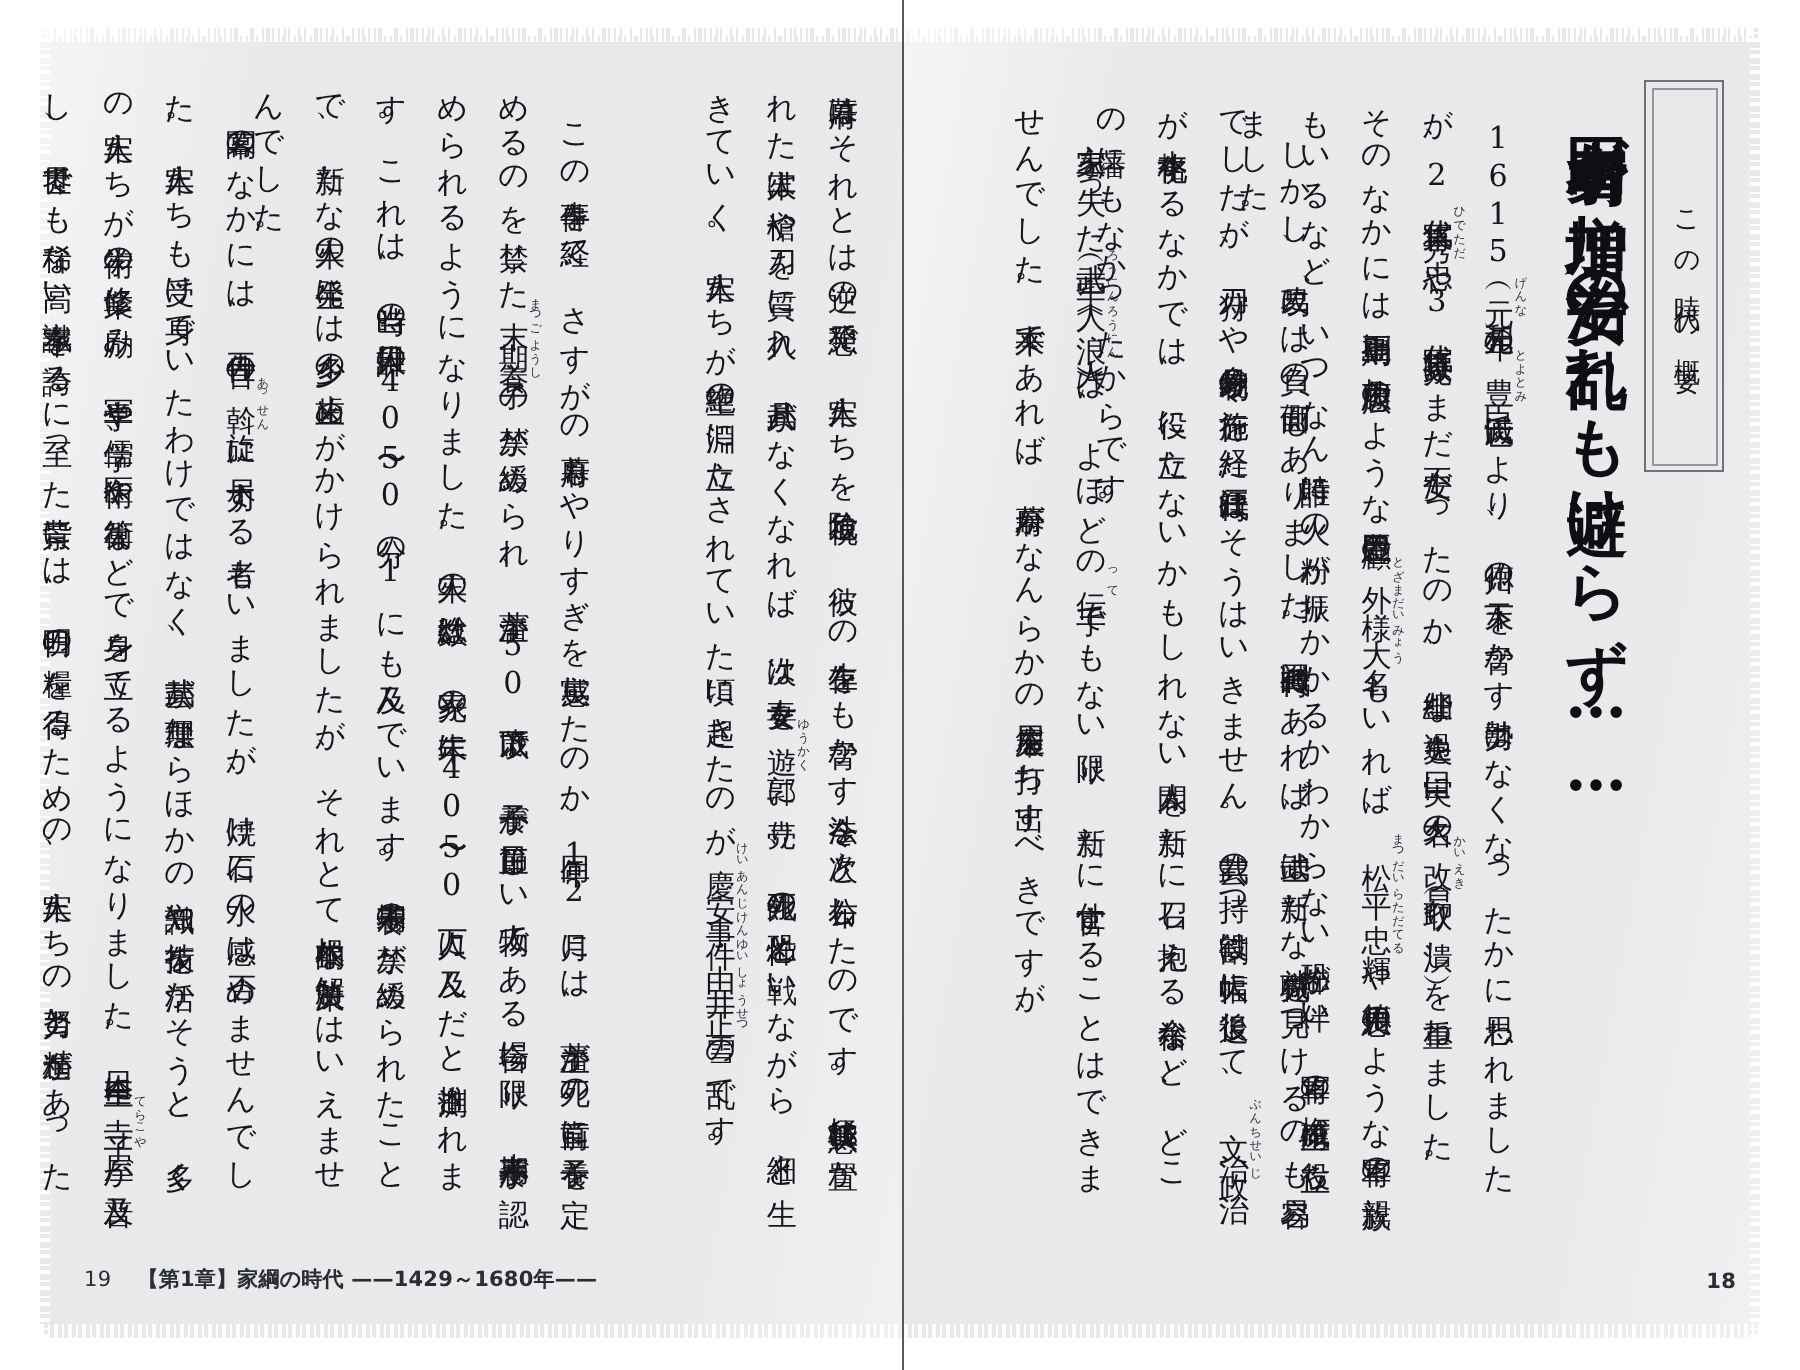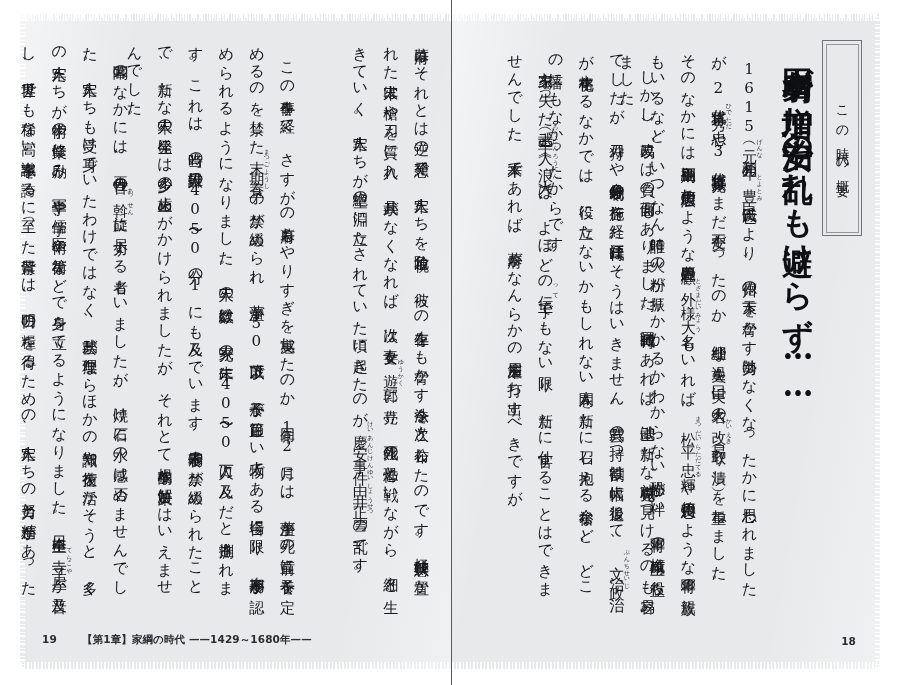--- a/index.html
+++ b/index.html
@@ -174,23 +174,23 @@
   .footer {
     position: absolute;
     bottom: 22px;
     font-size: 10.5px;
     color: #2a2d32;
     font-family: "DejaVu Sans", "Liberation Sans", sans-serif;
     letter-spacing: 0.01em;
     white-space: nowrap;
   }
   #footer-left { left: 22px; }
-  #footer-left .folio { font-weight: 700; margin-right: 25px; letter-spacing: 0.02em; }
+  #footer-left .folio { font-weight: 400; margin-right: 13px; letter-spacing: 0.02em; }
   #footer-left .chap  { font-weight: 600; }
-  #footer-right { right: 24px; font-weight: 600; }
+  #footer-right { right: 12px; font-weight: 600; }
 </style>
 </head>
 <body>
 
 <div id="spread">
 
   <div class="page left">
     <div class="deckle top"></div>
     <div class="deckle top2"></div>
     <div class="deckle bottom"></div>

